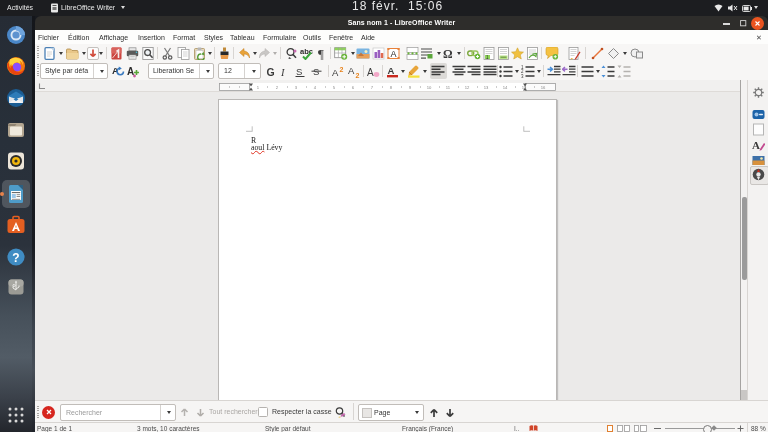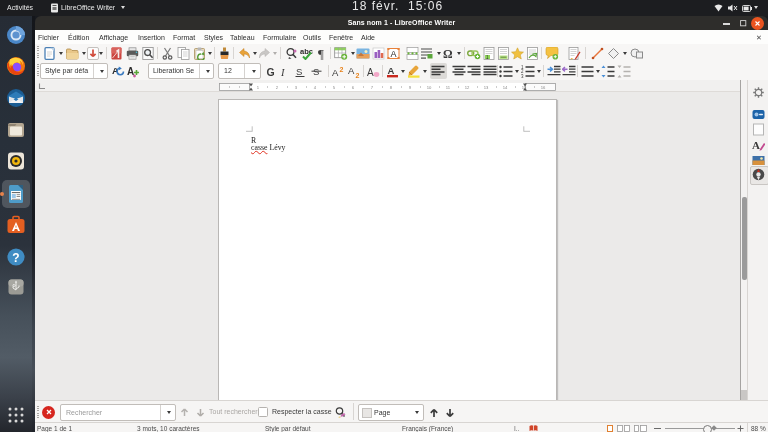--- a/index.html
+++ b/index.html
@@ -563,21 +563,21 @@
 <div class="abs" id="docarea">
  <div id="page">
 
   <svg class="abs" style="left:27px;top:26px;" width="7" height="6" viewBox="0 0 7 6">
         <path d="M0 5.3 h6.5 M6.2 5.3 V0.3" stroke="#b9b9b9" stroke-width="0.9" fill="none"></path>
       </svg>
   <svg class="abs" style="left:304px;top:26px;" width="7" height="6" viewBox="0 0 7 6">
         <path d="M7 5.3 h-6.5 M0.8 5.3 V0.3" stroke="#b9b9b9" stroke-width="0.9" fill="none"></path>
       </svg>
   <div class="abs" style="left:32px;top:37px;font-family:'Liberation Serif',serif;font-size:7.8px;line-height:7.4px;color:#1a1a1a;white-space:pre;">R
-<span style="text-decoration:underline wavy #e03020 0.8px;text-underline-offset:0px;">casse</span> Lévy</div>
+<span style="text-decoration:underline wavy #e03020 0.8px;text-underline-offset:0px;">aoul</span> Lévy</div>
  </div>
 </div>
 
 <div class="abs" id="vscroll">
  <div class="abs" style="left:1px;top:117px;width:5px;height:83px;background:#9b9b9b;border-radius:2px;"></div>
  <div class="abs" style="left:0px;top:310px;width:6px;height:12px;background:#c9c7c5;"></div>
 </div>
 
 <div class="abs" id="sbar">
  <svg class="sic" style="top:5.5px;" width="13" height="13" viewBox="0 0 13 13">

